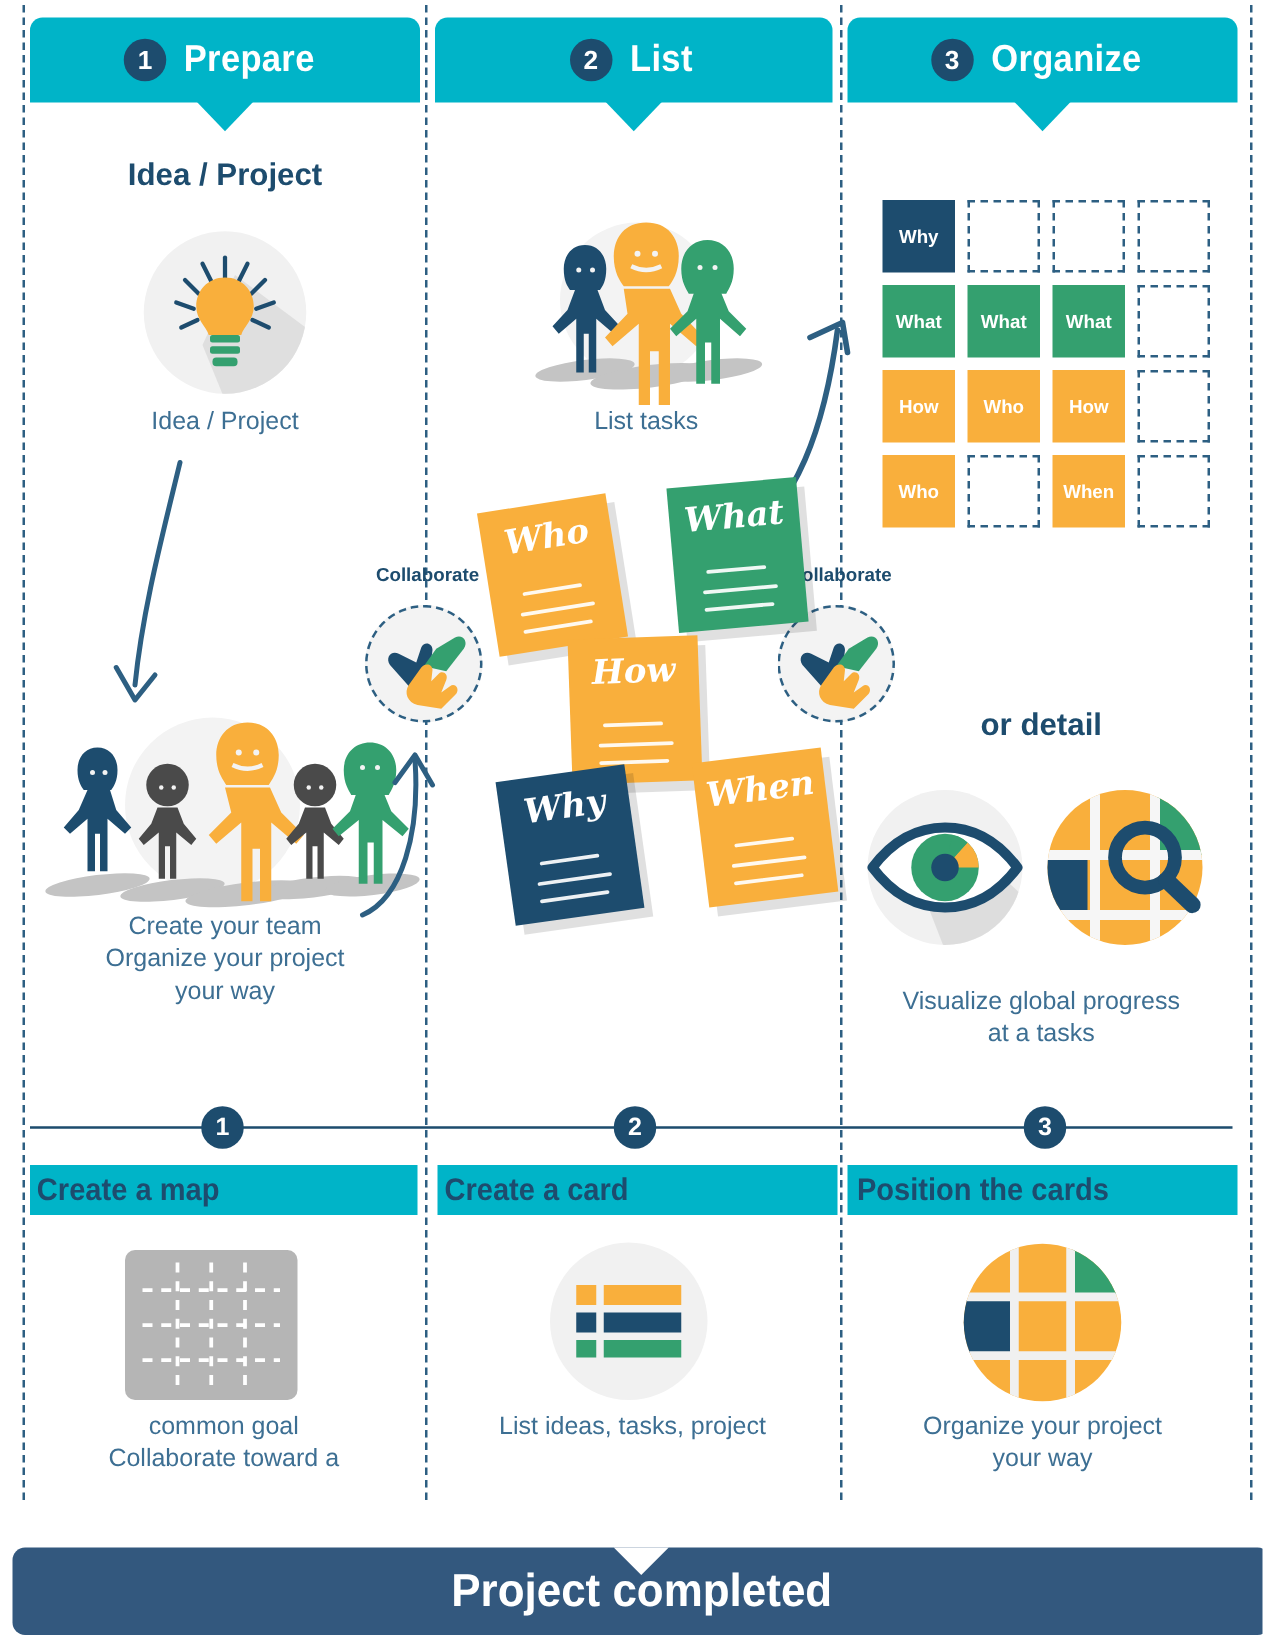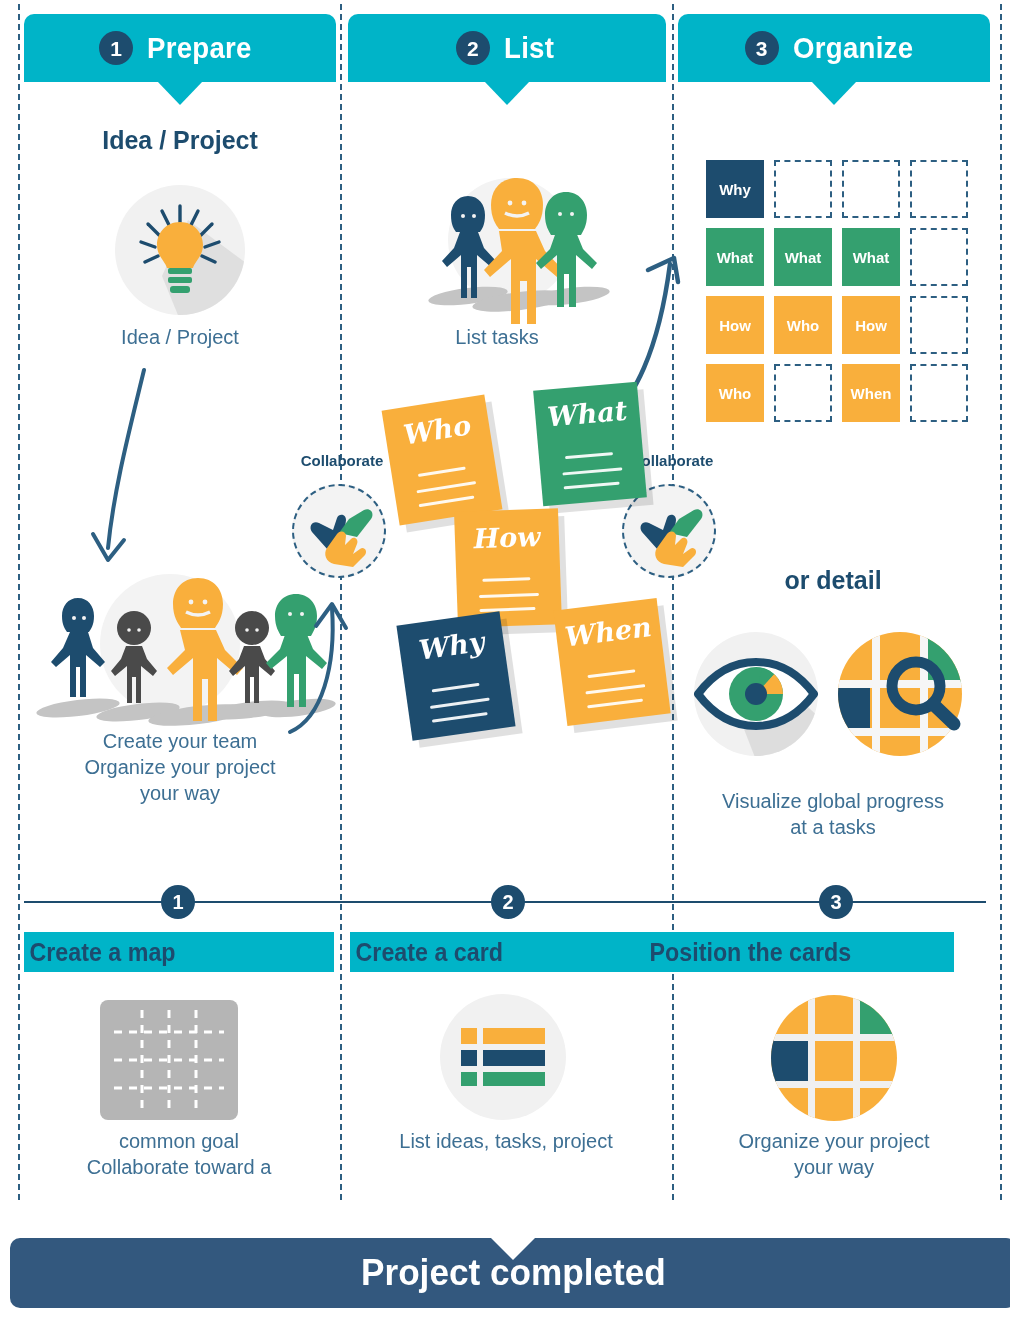--- a/index.html
+++ b/index.html
@@ -261,21 +261,21 @@
       <path d="M85 45q12 6 24 0" stroke="#f3f3f3" stroke-width="3.4" fill="none"></path>
 
       <g fill="#34a06f">
         <path d="M146 24c-13 0-21 10-21 23 0 11 4 16 6 20h30c2-4 6-9 6-20 0-13-8-23-21-23z"></path>
         <path d="M136 64h20l7 17 14 14-5 6-16-14v52h-7v-33h-5v33h-7V87l-16 14-5-6 14-14z"></path>
       </g>
       <circle cx="140" cy="46" r="2" fill="#f3f3f3"></circle>
         <circle cx="152" cy="46" r="2" fill="#f3f3f3"></circle>
     </svg>
   </div>
-  <div class="caption" style="left:338px;top:324px;width:318px;">List tasks</div>
+  <div class="caption" style="left:358px;top:324px;width:318px;">List tasks</div>
 
   <div style="position:absolute;left:600px;top:248px;width:110px;height:180px;">
     <svg width="110" height="180" viewBox="0 0 110 180">
       <path d="M12 168 C32 150, 58 108, 70 16" stroke="#2d5f82" stroke-width="4.5" fill="none" stroke-linecap="round"></path>
       <path d="M48 22 L74 10 L78 34" stroke="#2d5f82" stroke-width="4.5" fill="none" stroke-linecap="round" stroke-linejoin="round"></path>
     </svg>
   </div>
 
   <div class="small-bold" style="left:282px;top:452px;width:120px;">Collaborate</div>
   <div class="collab" style="left:292px;top:484px;">
@@ -419,21 +419,21 @@
   <div class="tl-num" style="left:819px;top:885px;">
       <span>3</span>
     </div>
 
   <div class="bottombar" style="left:24px;top:932px;width:310px;">
     <span>Create a map</span>
   </div>
   <div class="bottombar" style="left:350px;top:932px;width:320px;">
     <span>Create a card</span>
   </div>
-  <div class="bottombar" style="left:642px;top:932px;width:312px;">
+  <div class="bottombar" style="left:678px;top:932px;width:312px;">
     <span>Position the cards</span>
   </div>
 
   <div style="position:absolute;left:100px;top:1000px;width:138px;height:120px;">
     <svg width="138" height="120" viewBox="0 0 138 120">
       <rect x="0" y="0" width="138" height="120" rx="8" fill="#b5b5b5"></rect>
       <g stroke="#ffffff" stroke-width="3" stroke-dasharray="8 7">
         <line x1="42" y1="10" x2="42" y2="110"></line>
         <line x1="69" y1="10" x2="69" y2="110"></line>
         <line x1="96" y1="10" x2="96" y2="110"></line>

